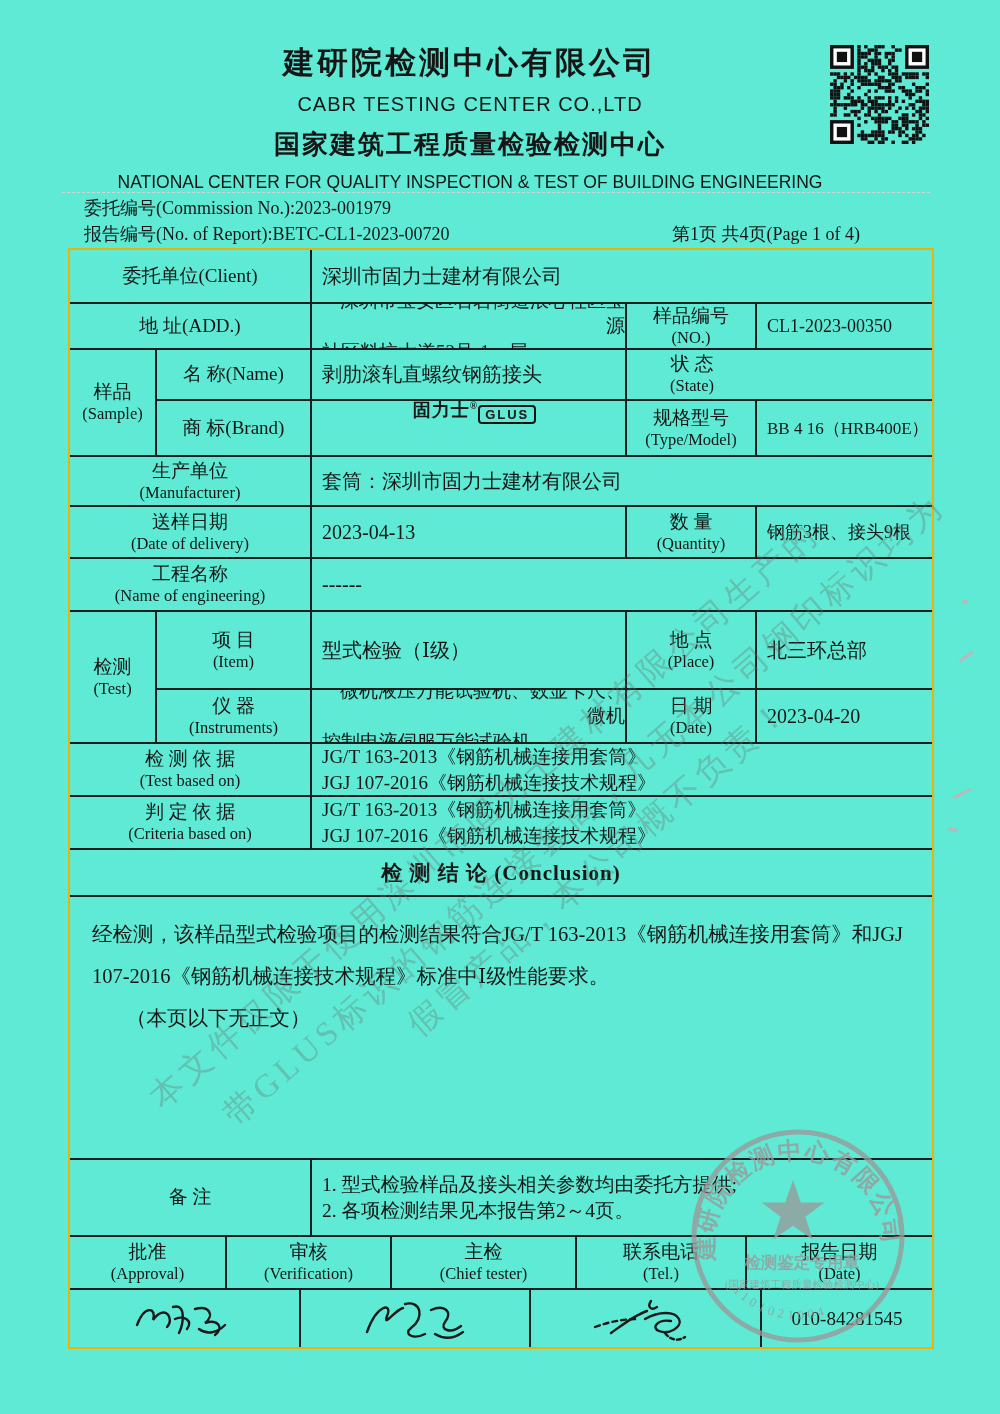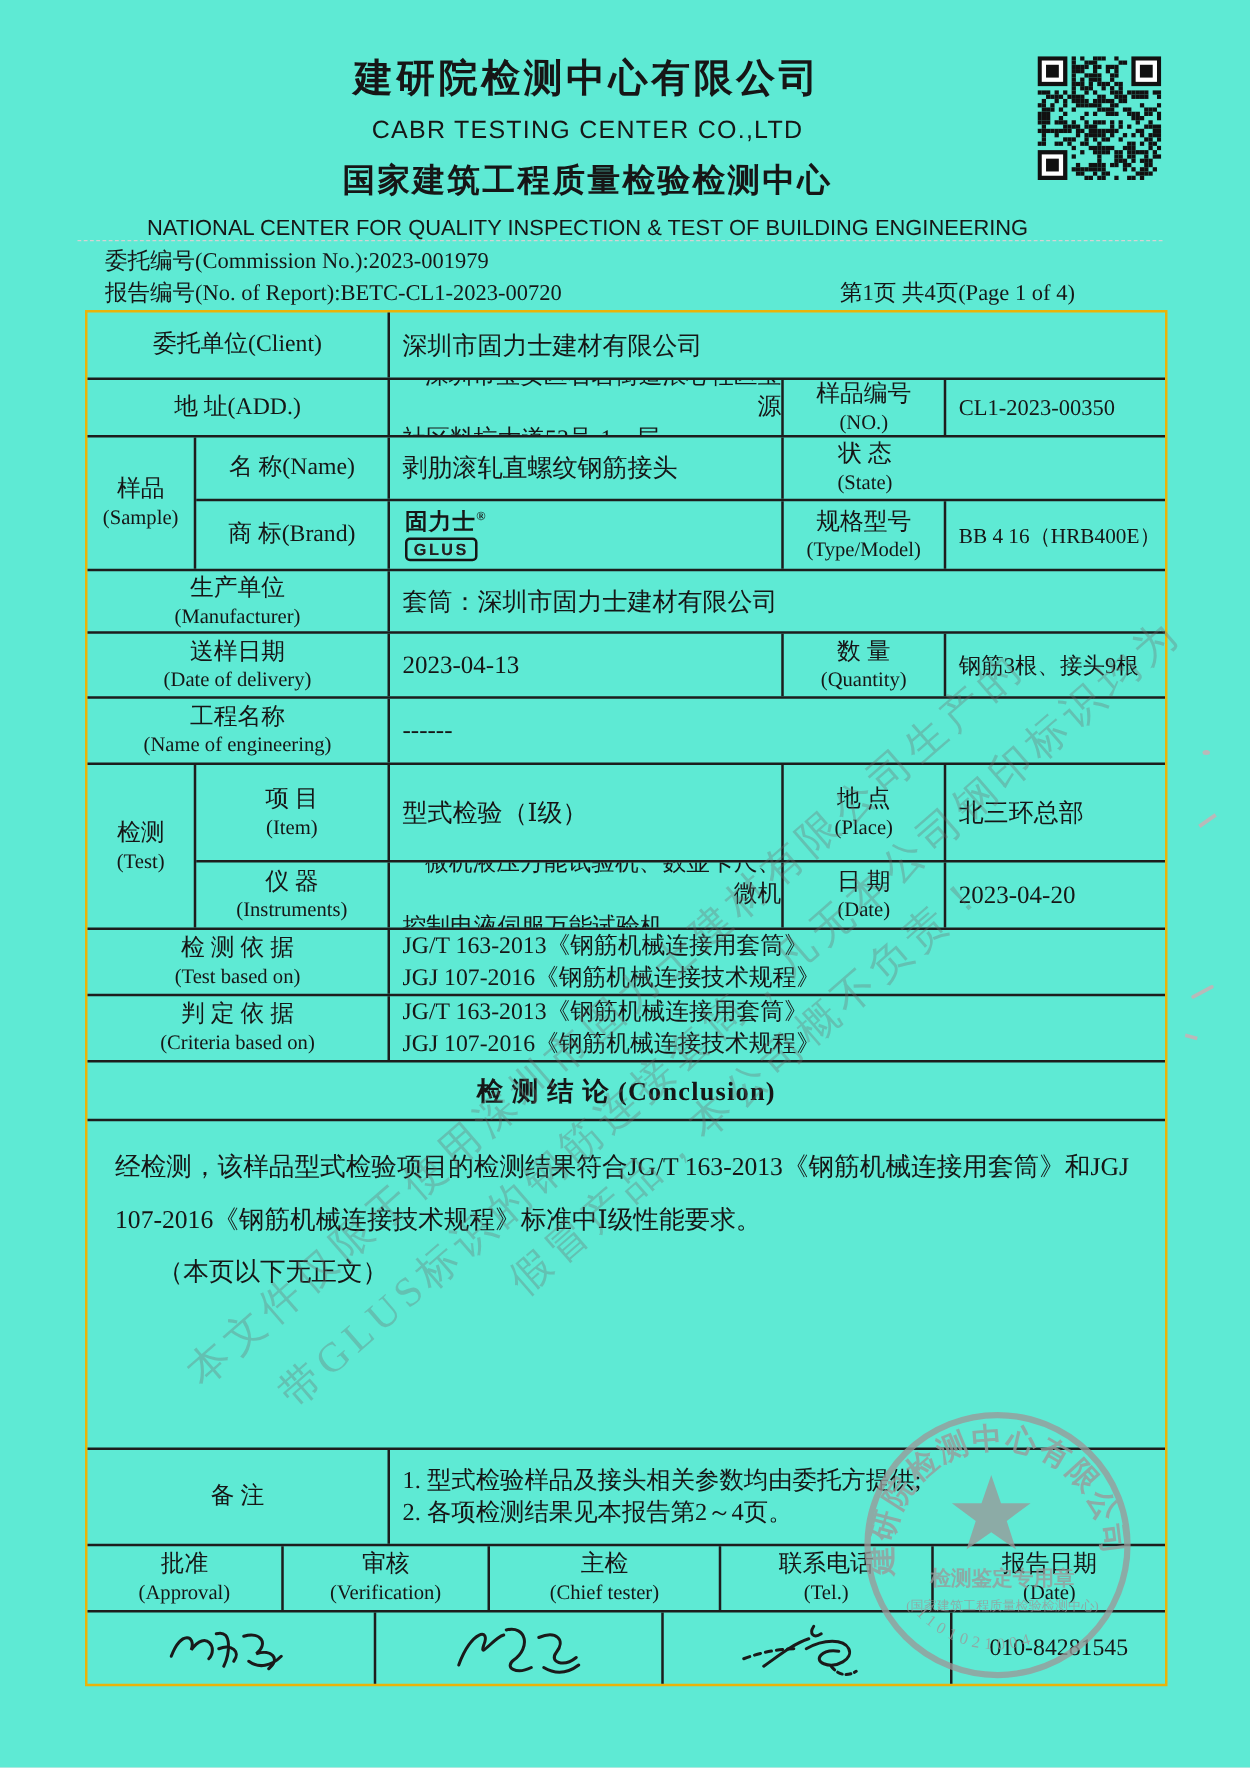--- a/index.html
+++ b/index.html
@@ -34,21 +34,21 @@
   .w242{flex:0 0 242px}.w315{flex:0 0 315px}.w130{flex:0 0 130px}.w175{flex:0 0 175px}
   .w87{flex:0 0 87px}.w155{flex:0 0 155px}
   .fw1{flex:0 0 157px}.fw2{flex:0 0 165px}.fw3{flex:0 0 185px}.fw4{flex:0 0 170px}.fw5{flex:0 0 185px}
   .h54{height:54px}.h46{height:46px}.h52{height:52px}.h55{height:55px}.h50{height:50px}
   .h53{height:53px}.h80{height:80px}.h47{height:47px}.h77{height:77px}.h57{height:57px}
   .h107{height:107px}.h132{height:132px}.h263{height:263px}
   .concl-title{flex:1;justify-content:center;align-items:center;font-size:21px;font-weight:bold;letter-spacing:1px;}
   .concl-body{flex:1;flex-direction:column;align-items:flex-start;justify-content:flex-start;
               padding:16px 16px 0 22px;font-size:20.5px;line-height:2.05;}
   .concl-body .indent{padding-left:34px;}
-  .brandbox{flex-direction:column;justify-content:center;align-items:flex-start;padding-left:12px;}
+  .brandbox{flex-direction:row;justify-content:center;align-items:flex-start;padding-left:12px;}
   .brand-cn{font-size:18px;font-weight:bold;letter-spacing:1px;line-height:1;}
   .brand-cn sup{font-size:10px;}
   .brand-badge{margin-top:4px;border:2px solid #151515;border-radius:4px;padding:0 5px;
                font-family:"Liberation Sans",sans-serif;font-weight:bold;font-size:13px;letter-spacing:2px;
                background:repeating-linear-gradient(90deg,#444 0 2px,#999 2px 4px);
                -webkit-background-clip:text;background-clip:text;color:#222;}
   .sig{flex:1;display:flex;justify-content:center;align-items:center;}
 
   
   .wm{position:absolute;white-space:nowrap;font-size:33px;letter-spacing:5px;color:rgba(110,110,110,.33);

